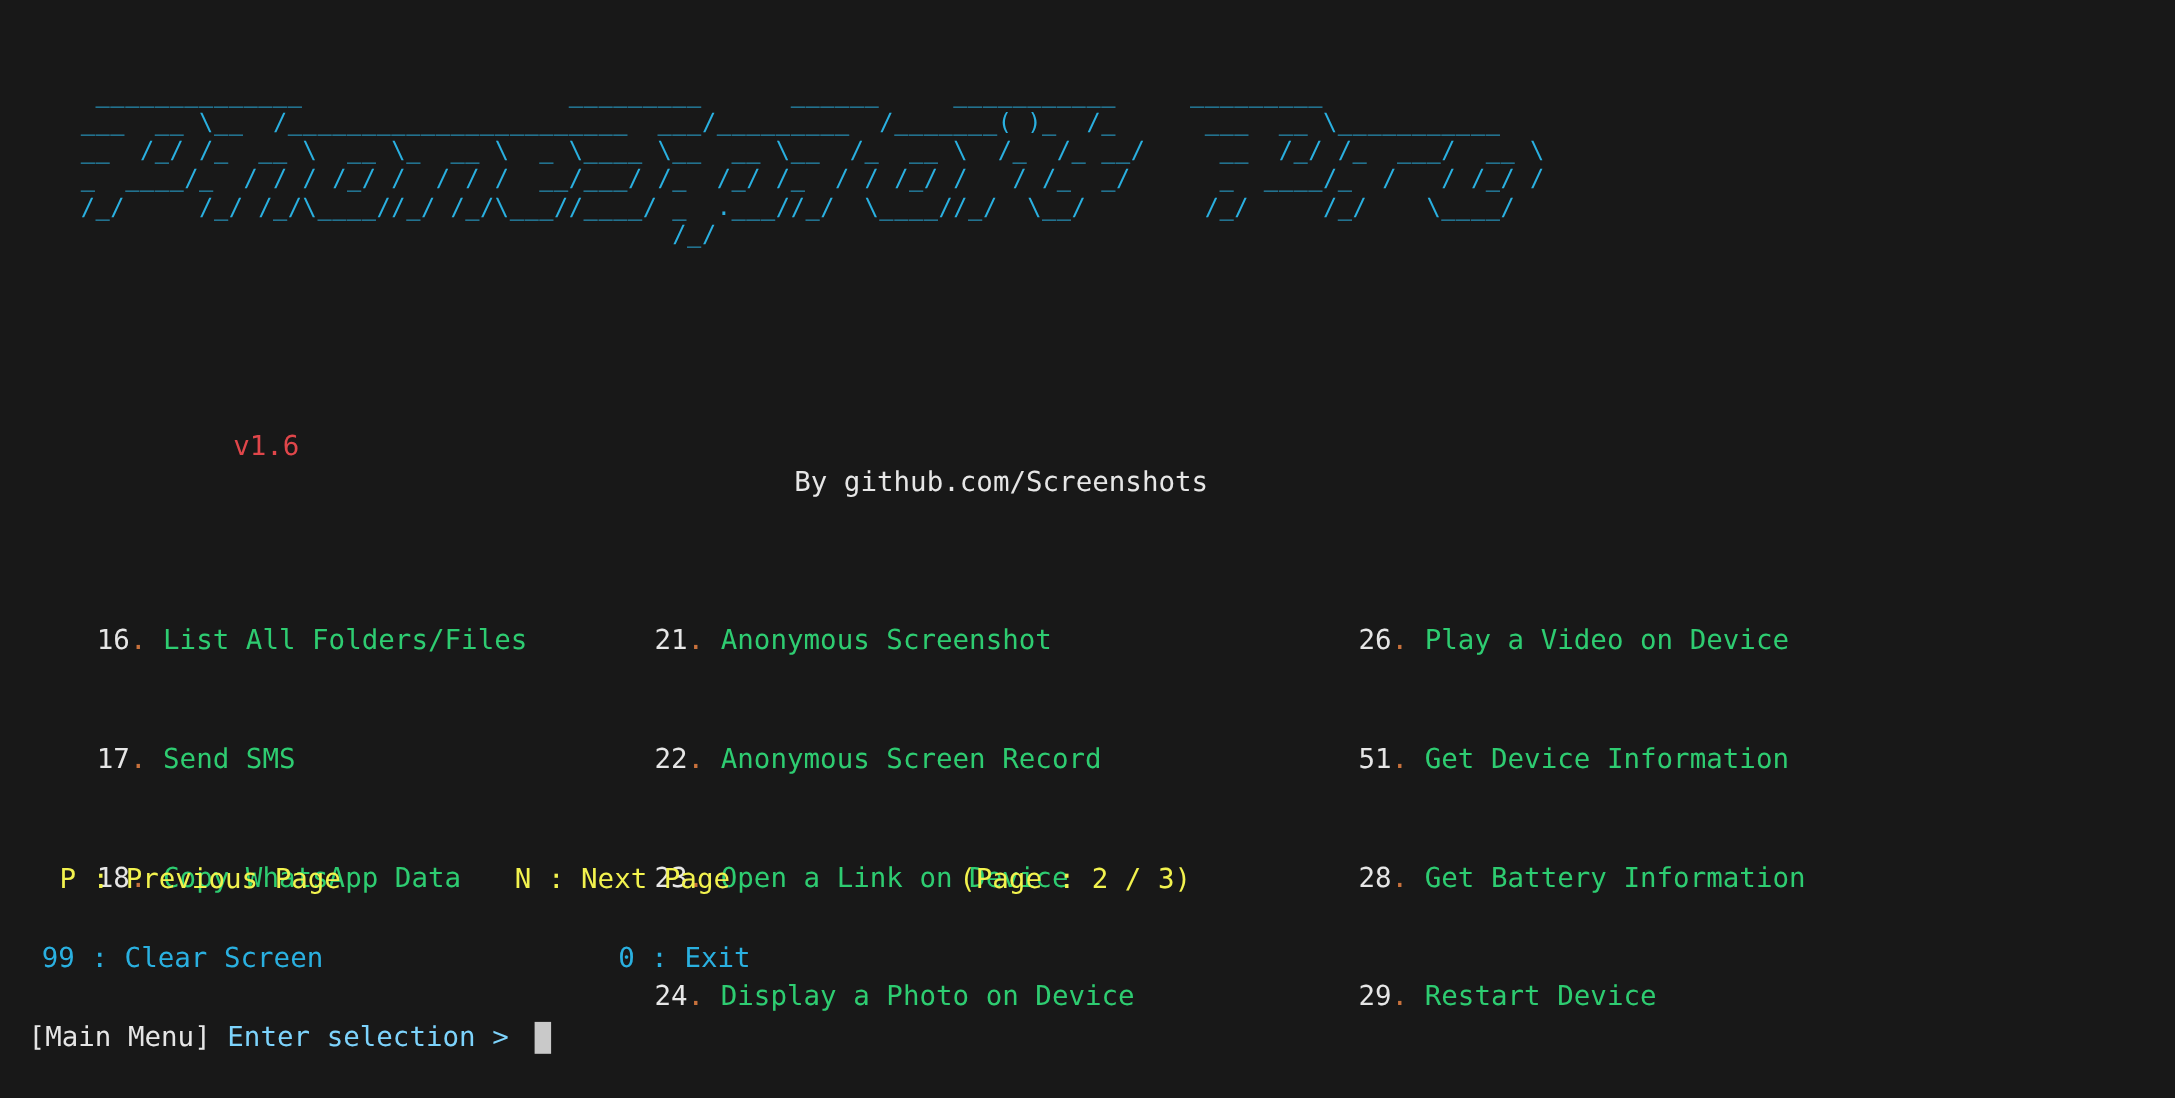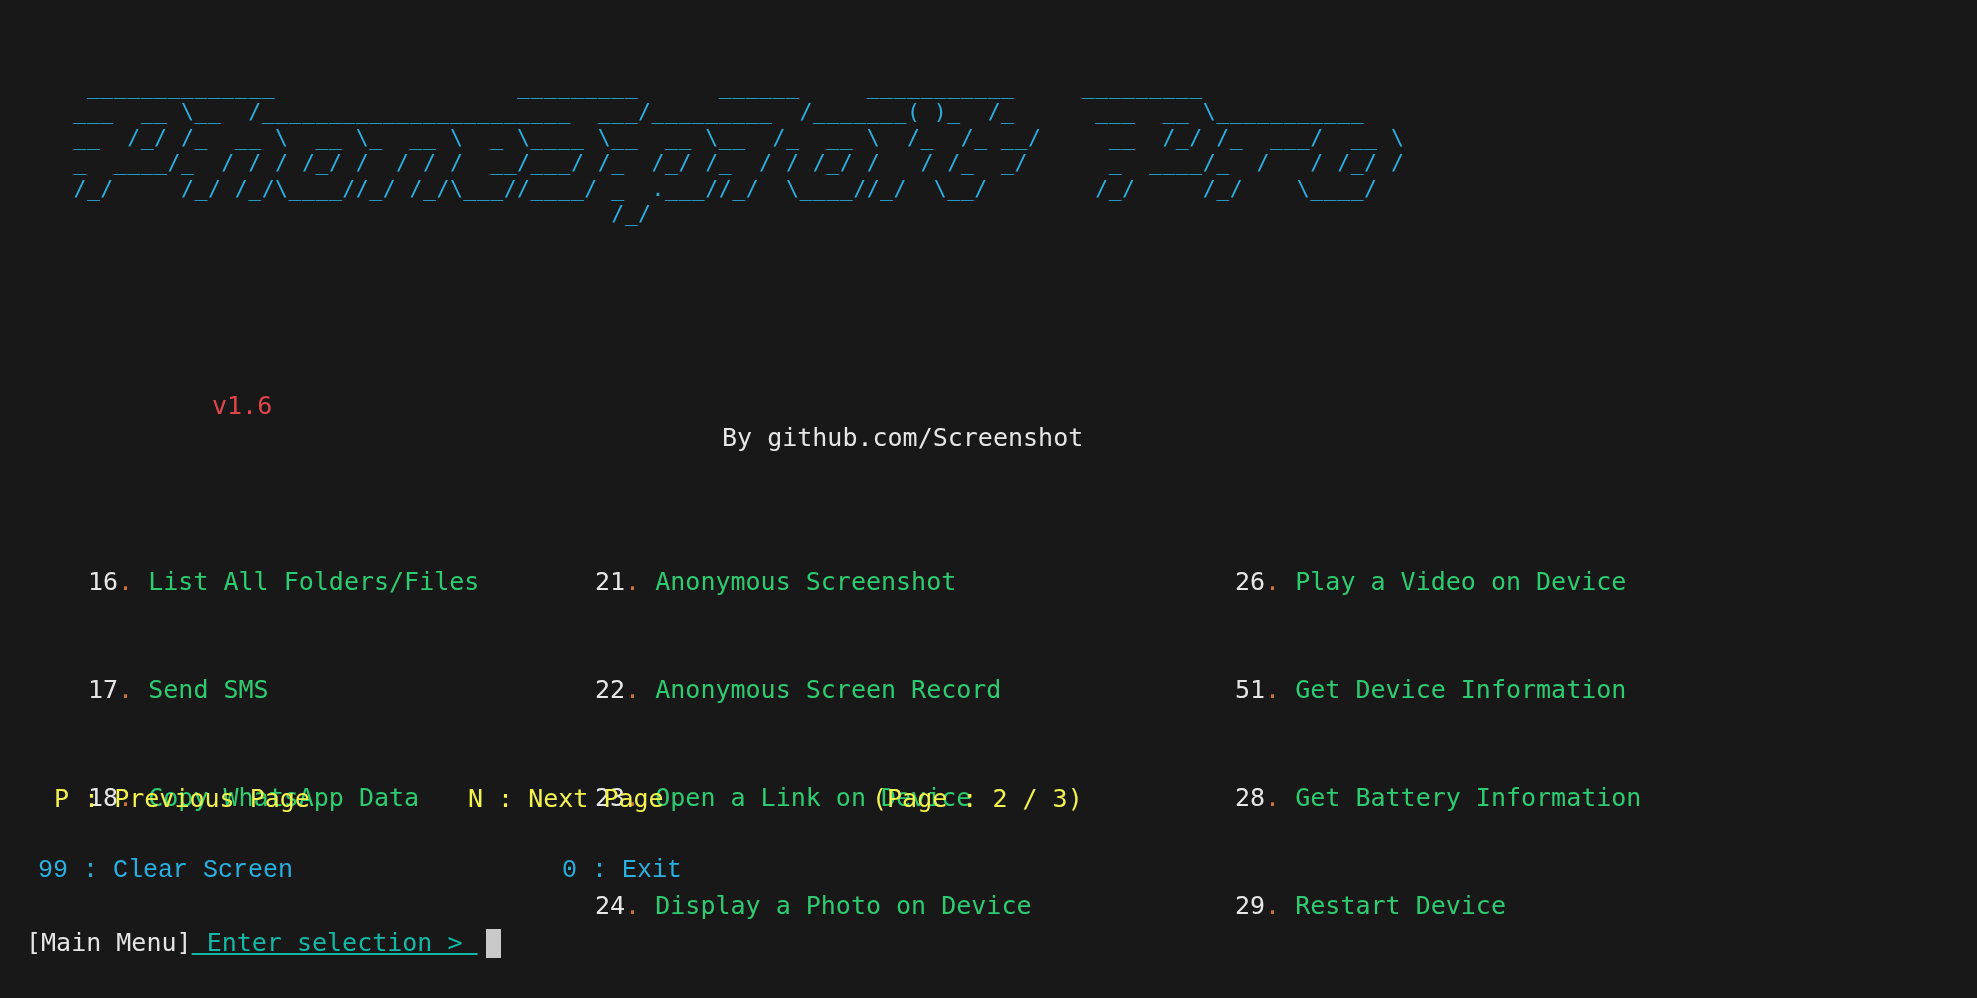--- a/index.html
+++ b/index.html
@@ -109,37 +109,37 @@
   .utility {
     position: absolute;
     top: 854px;
     left: 0;
     width: 1977px;
     font-size: 25px;
     line-height: 34px;
     white-space: pre;
     color: #2ab0e0;
   }
-  .utility span { position: absolute; top: 0; font-family: Liberation Mono, monospace; }
+  .utility span { position: absolute; top: 0; }
   .util-clear { left: 38px; }
   .util-exit { left: 562px; }
 
   
   .prompt {
     position: absolute;
     top: 925px;
     left: 26px;
     font-size: 25px;
     line-height: 36px;
     white-space: pre;
     display: flex;
     align-items: center;
   }
   .prompt-tag { color: #e5e5e5; }
-  .prompt-text { color: #14b8a6; text-decoration: underline; }
+  .prompt-text { color: #7dd3fc; }
   .cursor {
     display: inline-block;
     width: 15px;
     height: 29px;
     background: #c9c9c9;
     margin-left: 8px;
     vertical-align: middle;
   }
 </style>
 </head>
@@ -149,21 +149,21 @@
 
   <pre class="banner">  ______________                  _________      ______     ___________     _________
  ___  __ \__  /_______________________  ___/_________  /_______( )_  /_      ___  __ \___________
  __  /_/ /_  __ \  __ \_  __ \  _ \____ \__  __ \__  /_  __ \  /_  /_ __/     __  /_/ /_  ___/  __ \
  _  ____/_  / / / /_/ /  / / /  __/___/ /_  /_/ /_  / / /_/ /   / /_  _/      _  ____/_  /   / /_/ /
  /_/     /_/ /_/\____//_/ /_/\___//____/ _  .___//_/  \____//_/  \__/        /_/     /_/    \____/
                                          /_/</pre>
 
   <div class="meta-row">
     <span class="version">v1.6</span>
-    <span class="author">By github.com/Screenshot</span>
+    <span class="author">By github.com/Screenshots</span>
   </div>
 
   <div class="menu">
     <div class="menu-col col-1">
       <div class="menu-item"><span class="item-num">16</span><span class="item-dot">.</span><span class="item-label"> <span>List All Folders/Files</span></span></div>
       <div class="menu-item"><span class="item-num">17</span><span class="item-dot">.</span><span class="item-label"> <span>Send SMS</span></span></div>
       <div class="menu-item"><span class="item-num">18</span><span class="item-dot">.</span><span class="item-label"> <span>Copy WhatsApp Data</span></span></div>
       <div class="menu-item"></div>
     </div>
 

